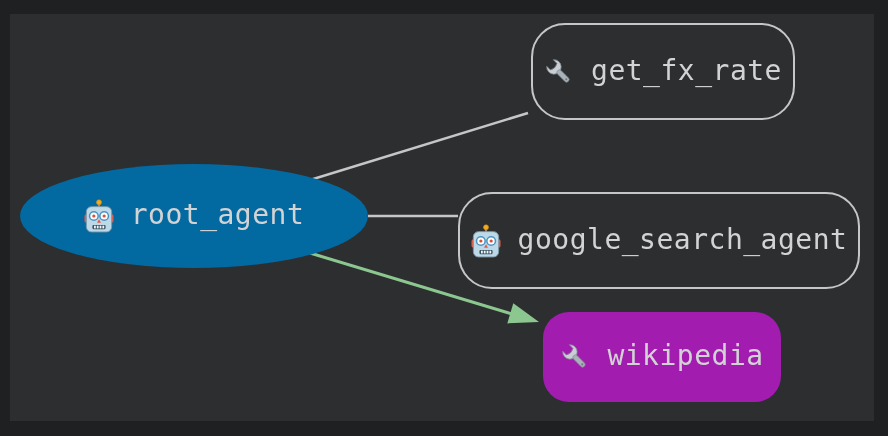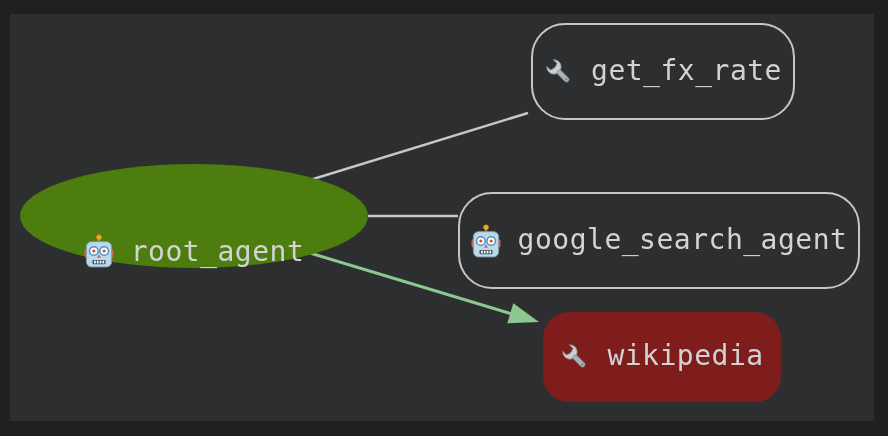--- a/index.html
+++ b/index.html
@@ -34,35 +34,34 @@
     font-size: 28px;
     letter-spacing: 0.5px;
     color: #d2d3d4;
     white-space: nowrap;
     box-sizing: border-box;
   }
   .node .label { line-height: 1; padding-bottom: 2px; }
   .node-ellipse {
     left: 10px; top: 150px;
     width: 348px; height: 104px;
-    background: #4d7c0f;
+    background: #0369a1;
     border-radius: 50%;
-    align-items: flex-end;
   }
   .node-outlined {
     border: 2.5px solid #c5c6c8;
     border-radius: 34px;
     background: transparent;
   }
   .node-get-fx-rate  { left: 521px; top: 9px;   width: 264px; height: 97px; }
   .node-google       { left: 448px; top: 154px; width: 402px; height: 97px; margin-top: 24px; }
   .node-wikipedia {
     left: 533px; top: 298px;
     width: 238px; height: 90px;
-    background: #7f1d1d;
+    background: #a21caf;
     border-radius: 26px;
   }
   .icon { display: block; flex: 0 0 auto; }
 </style>
 </head>
 <body>
 
 <div class="frame">
   <div class="canvas">
 

